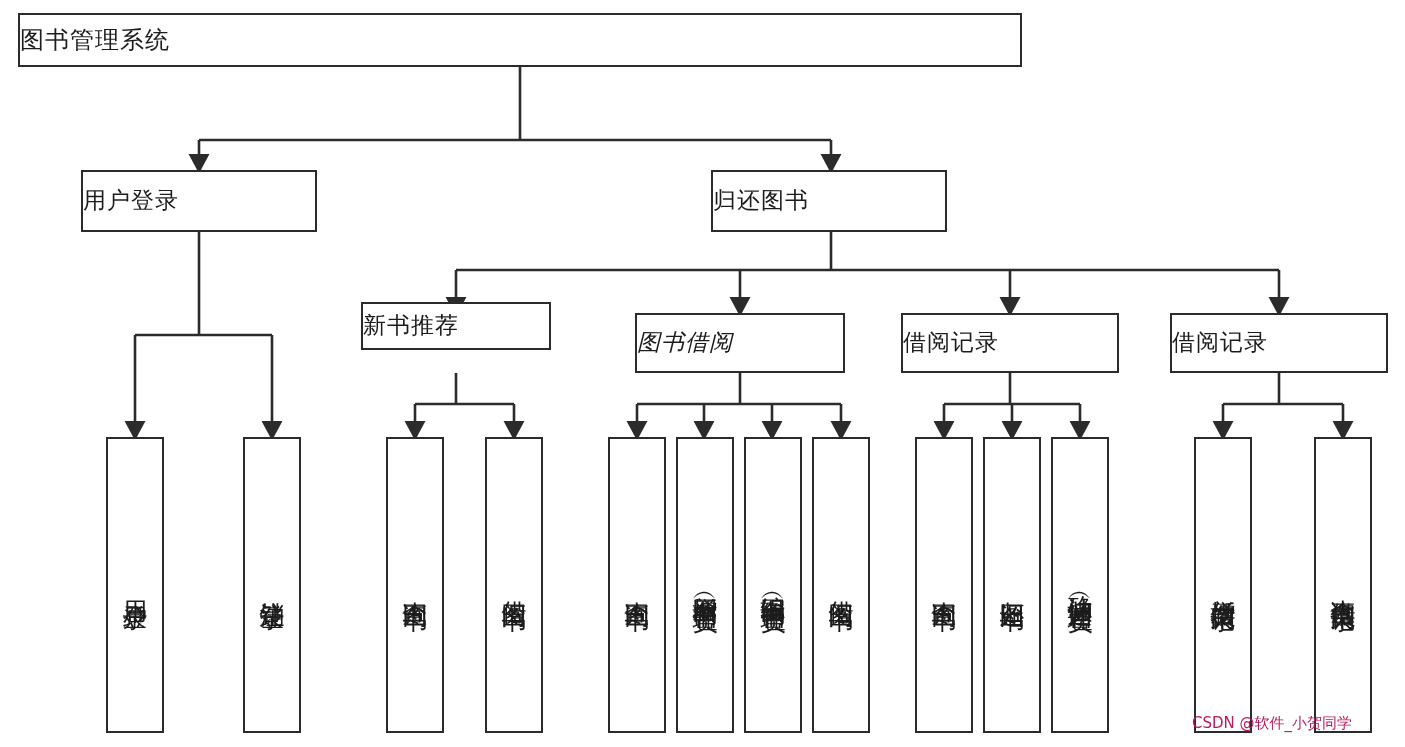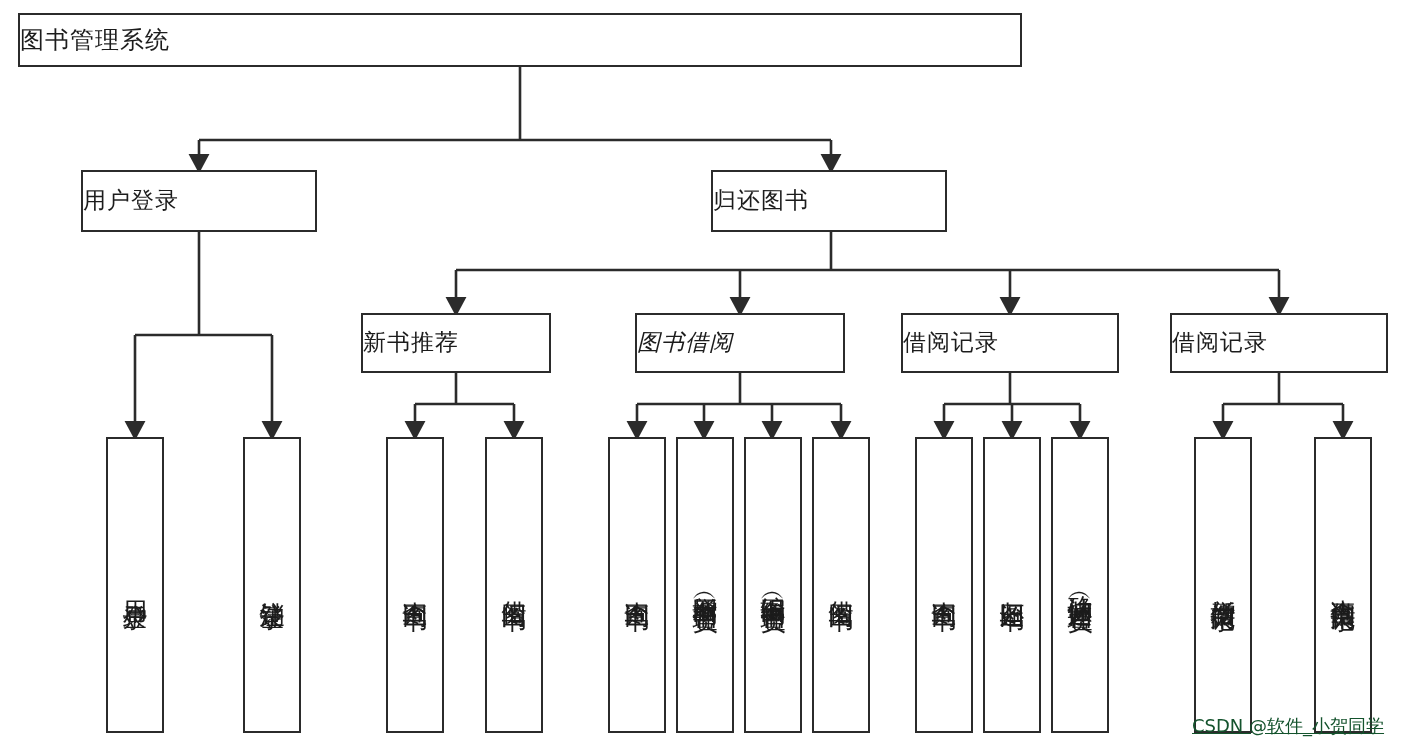--- a/index.html
+++ b/index.html
@@ -54,26 +54,25 @@
     text-orientation:upright;
     font-size:25px;
     line-height:1.0;
     letter-spacing:2px;
     white-space:nowrap;
     max-height:100%;
   }
   .watermark{
     position:absolute;
     left:1192px;top:714px;
-    font-size:18px;
-    color:#14532d;
+    font-size:15px;
+    color:#be185d;
     white-space:nowrap;
     z-index:3;
     font-family:"DejaVu Sans","Liberation Sans",sans-serif;
-    text-decoration:underline;
   }
 </style>
 </head>
 <body>
 
 <div id="diagram-root">
 
   <svg class="edges" viewBox="0 0 1405 747" xmlns="http://www.w3.org/2000/svg">
     <defs>
       <marker id="arrow" markerWidth="9" markerHeight="9" refX="3.6" refY="4.5" orient="auto" markerUnits="strokeWidth">
@@ -128,21 +127,21 @@
     <span class="label">图书管理系统</span>
   </div>
 
   <div class="node horiz" style="left:81px;top:170px;width:236px;height:62px;">
     <span class="label">用户登录</span>
   </div>
   <div class="node horiz" style="left:711px;top:170px;width:236px;height:62px;">
     <span class="label">归还图书</span>
   </div>
 
-  <div class="node horiz" style="left:361px;top:313px;width:190px;height:60px;">
+  <div class="node horiz" style="left:361px;top:302px;width:190px;height:48px;">
     <span class="label">新书推荐</span>
   </div>
   <div class="node horiz" style="left:635px;top:313px;width:210px;height:60px;font-style:italic;">
     <span class="label">图书借阅</span>
   </div>
   <div class="node horiz" style="left:901px;top:313px;width:218px;height:60px;">
     <span class="label">借阅记录</span>
   </div>
   <div class="node horiz" style="left:1170px;top:313px;width:218px;height:60px;">
     <span class="label">借阅记录</span>

